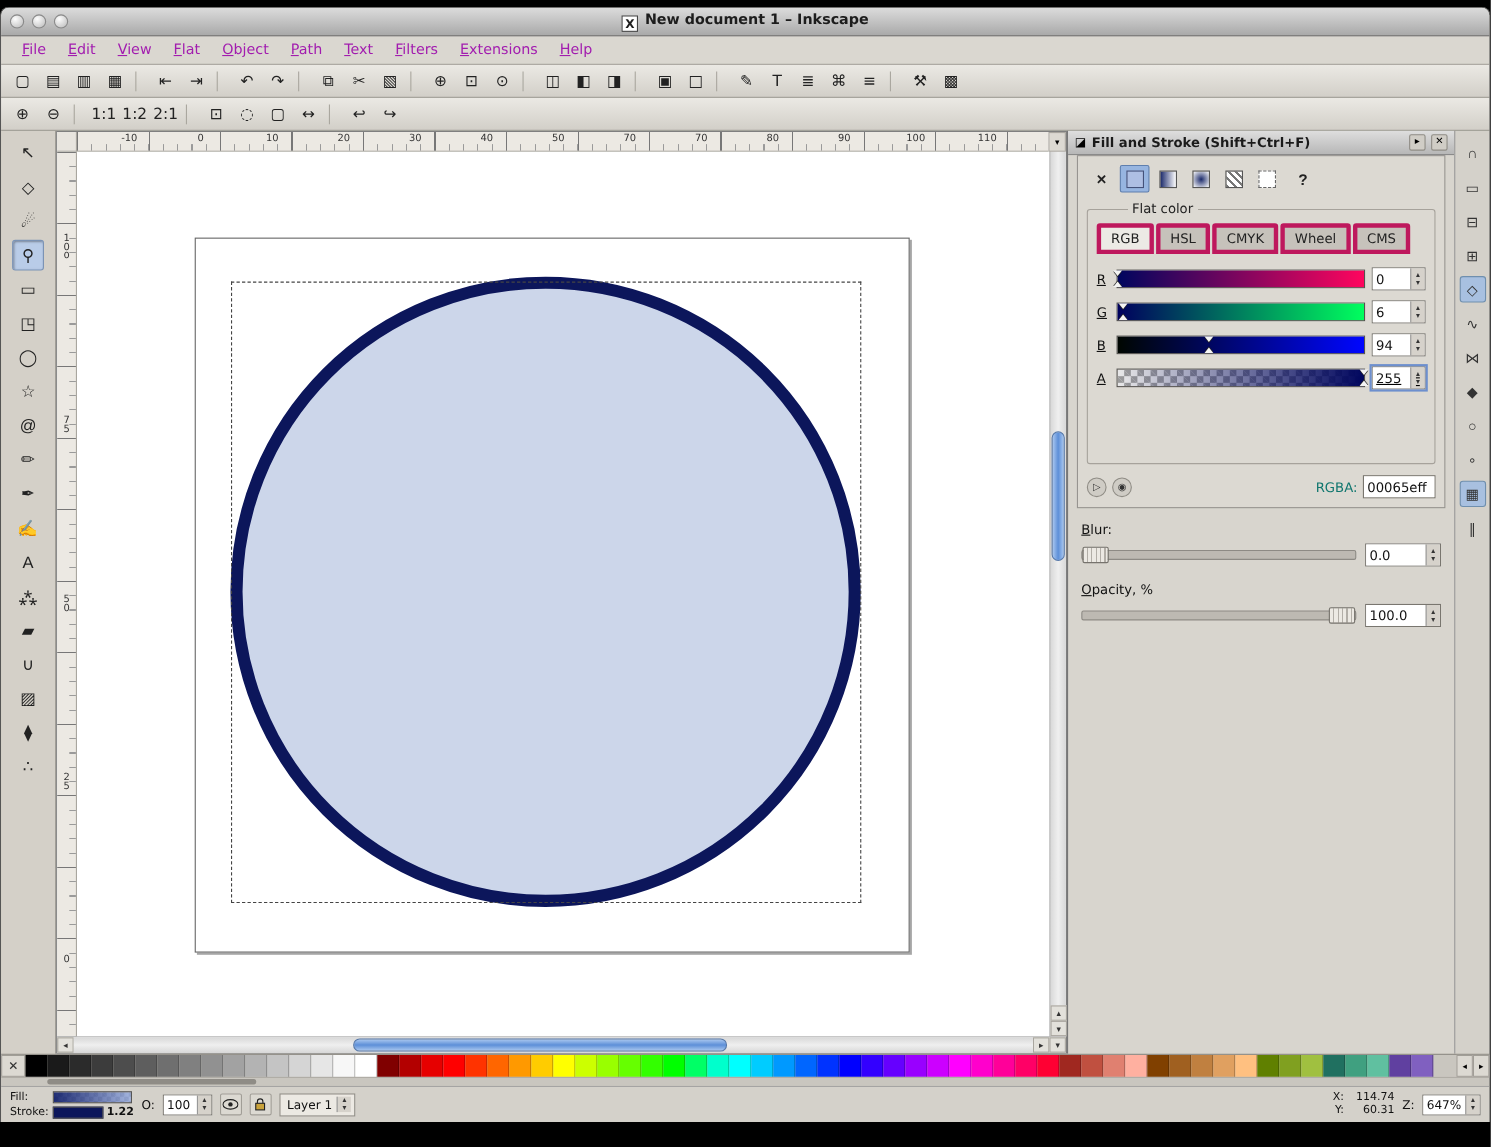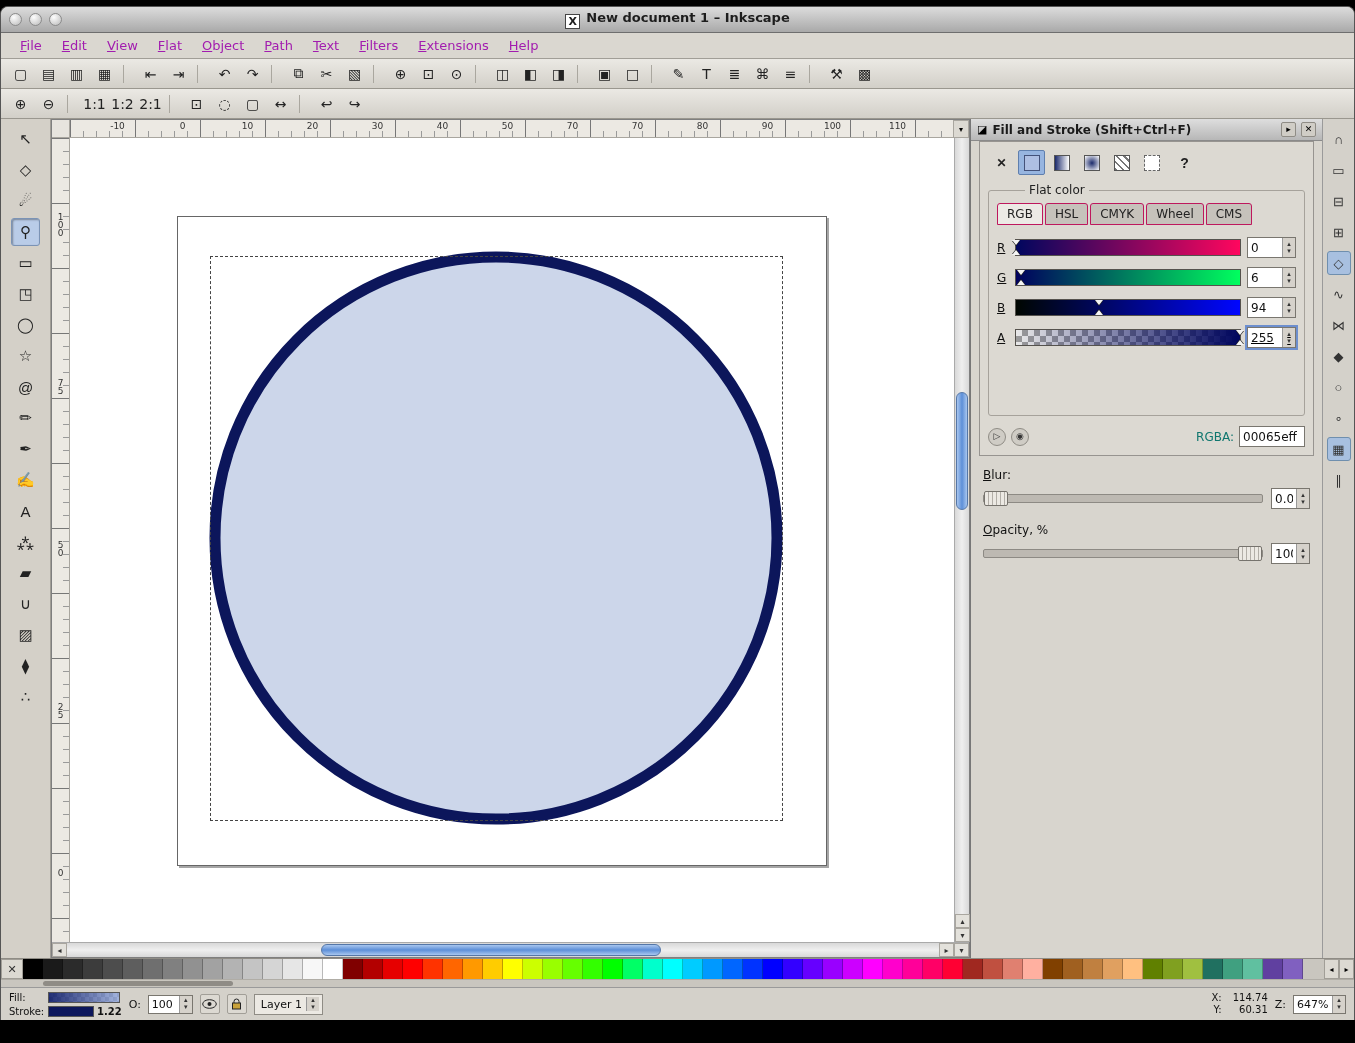--- a/index.html
+++ b/index.html
@@ -75,21 +75,21 @@
   .pt { display:inline-flex; width:16px; height:16px; align-items:center; justify-content:center; font-size:12px; font-weight:bold; font-style:normal; }
   .pt-flat { background:#aebfe3; border:1px solid #44527a; }
   .pt-linear { background:linear-gradient(to right,#1b2a6b,#ffffff); border:1px solid #555; }
   .pt-radial { background:radial-gradient(circle,#1b2a6b,#ffffff); border:1px solid #555; }
   .pt-pattern { background:repeating-linear-gradient(45deg,#777 0 2px,#fff 2px 5px); border:1px solid #555; }
   .pt-swatch { background:#fff; border:1px dashed #666; }
   .pt-unknown { margin-left:6px; font-size:14px; }
   .flat-fieldset { border:1px solid #a6a29b; border-radius:3px; padding:6px 8px 58px; }
   .flat-fieldset legend { font-size:12px; color:#222; padding:0 4px;margin-left:28px; }
   .color-tabs { display:flex; gap:2px; margin-bottom:12px; }
-  .ctab { padding:3px 9px; font-size:12px; background:#c6c2bb; border:1px solid #be185d; border-radius:3px 3px 0 0; color:#222; }
+  .ctab { padding:3px 9px; font-size:12px; background:#c6c2bb; border:4px solid #be185d; border-radius:3px 3px 0 0; color:#222; }
   .ctab.active { background:#eceae5; }
   .chan-row { display:flex; align-items:center; gap:6px; margin-bottom:9px; }
   .chan-label { width:12px; font-size:12px; text-decoration:underline; color:#111; }
   .chan-slider { position:relative; flex:1; height:17px; border:1px solid #55524d; background:#fff; }
   .chan-slider.checker { background-image:linear-gradient(45deg,#9a9a9a 25%,transparent 25%,transparent 75%,#9a9a9a 75%),linear-gradient(45deg,#9a9a9a 25%,#e8e8e8 25%,#e8e8e8 75%,#9a9a9a 75%); background-size:12px 12px; background-position:0 0,6px 6px; }
   .chan-grad { position:absolute; inset:0; }
   .chan-marker { position:absolute; top:0; bottom:0; width:0; }
   .chan-marker::before { content:""; position:absolute; top:0; left:-4px; border-left:4px solid transparent; border-right:4px solid transparent; border-top:5px solid #f4f4f4; filter:drop-shadow(0 1px 0 #222); }
   .chan-marker::after { content:""; position:absolute; bottom:0; left:-4px; border-left:4px solid transparent; border-right:4px solid transparent; border-bottom:5px solid #f4f4f4; filter:drop-shadow(0 -1px 0 #222); }
   .spin { display:inline-flex; border:1px solid #79766f; background:#fff; height:21px; align-items:stretch; }
@@ -103,21 +103,21 @@
   .rgba-field { display:inline-flex; border:1px solid #79766f; background:#fff; height:21px; }
   .rgba-field input { width:64px; border:0; outline:0; font-size:12px; font-family:inherit; padding:0 3px; color:#111; }
   .panel-lower { padding:12px 12px 0; font-size:12px; color:#111; }
   .slider-label { margin-bottom:6px; }
   .slider-label::first-letter { text-decoration:underline; }
   .slider-row { display:flex; align-items:center; gap:8px; margin-bottom:14px; }
   .slider { flex:1; height:9px; background:#bdb9b2; border:1px solid #8d8a84; border-radius:2px; position:relative; }
   .sthumb { position:absolute; top:-4px; width:24px; height:15px; background:repeating-linear-gradient(to right,#ece9e3 0 3px,#b2aea7 3px 4px); border:1px solid #76736d; border-radius:2px; }
   .sthumb.at-left { left:0; }
   .sthumb.at-right { right:0; }
-  .spin.wide input { width:24px; }
+  .spin.wide input { width:54px; }
 
   
   .snapbar { width:32px; background:#d4d1ca; border-left:1px solid #9a9a9a; display:flex; flex-direction:column; align-items:center; padding-top:8px; gap:7px; flex:none; }
   .snapbtn { width:24px; height:24px; display:flex; align-items:center; justify-content:center; font-size:13px; color:#333; background:transparent; border:1px solid transparent; border-radius:3px; }
   .snapbtn.active { background:#a8c0e0; border:1px solid #6f8fae; }
 
   
   .palette-row { height:21px; display:flex; align-items:stretch; background:#c9c6bf; border-top:1px solid #8f8c85; flex:none; }
   .pal-x { width:22px; background:#dcd9d2; border:1px solid #a19e97; font-size:11px; color:#333; padding:0; flex:none; }
   .palette { flex:1; display:flex; overflow:hidden; }

